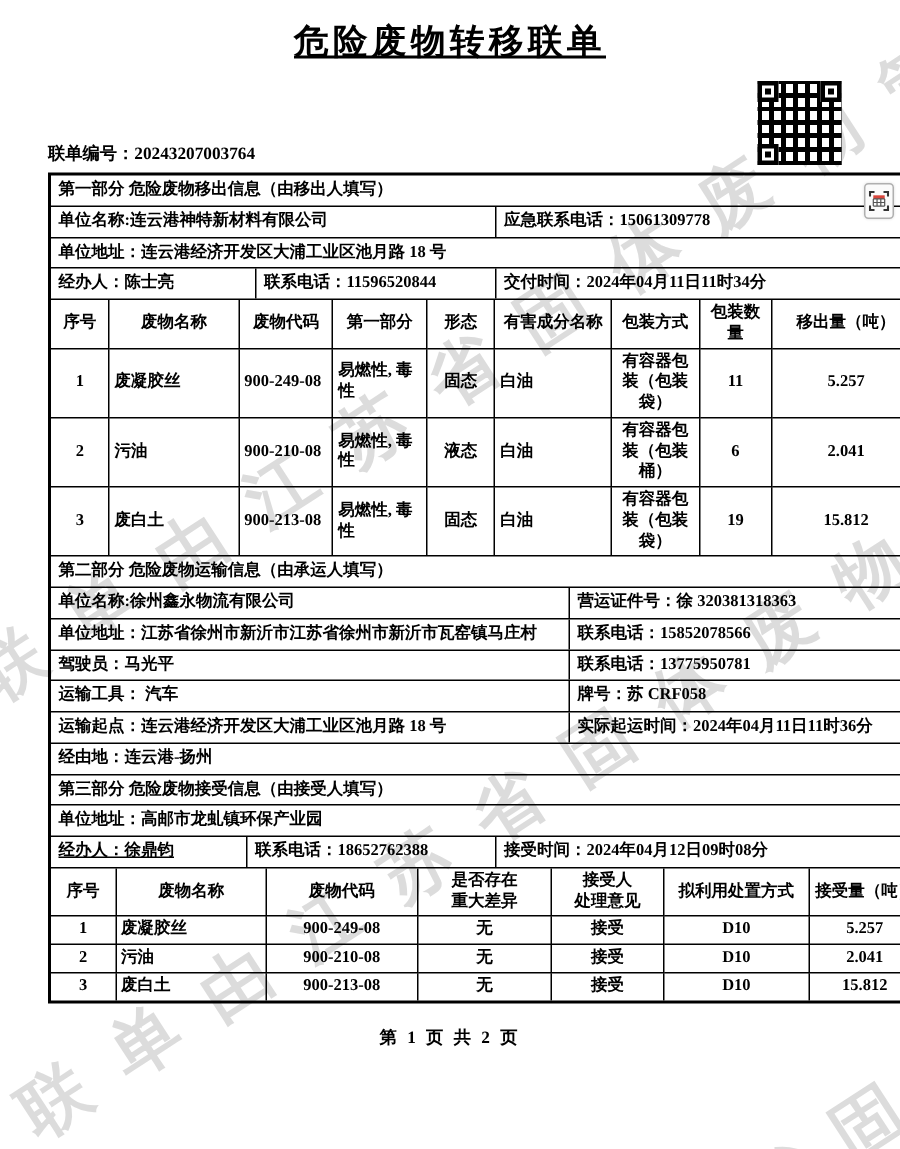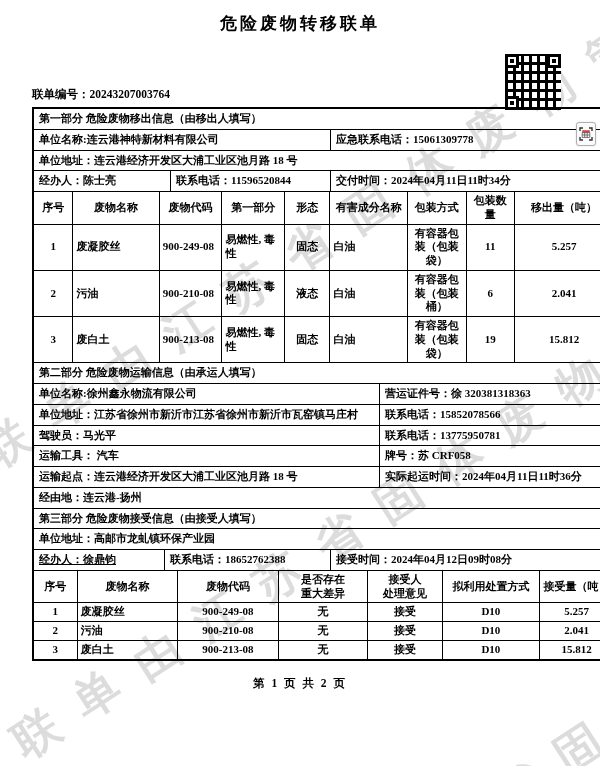--- a/index.html
+++ b/index.html
@@ -11,21 +11,21 @@
   
   .wm-layer{position:absolute;inset:0;pointer-events:none;z-index:0;}
   .wm{
     position:absolute;white-space:nowrap;
     font-size:46px;letter-spacing:26px;color:rgba(140,140,140,0.30);
     transform:rotate(-33deg);transform-origin:left top;
   }
   
   .title{
     position:relative;z-index:2;text-align:center;margin:0;padding-top:12px;
-    font-size:17px;letter-spacing:3px;font-weight:bold;
+    font-size:23px;letter-spacing:3px;font-weight:bold;text-decoration:underline;
   }
   .qr{position:absolute;z-index:2;left:505px;top:54px;width:56px;height:56px;
     background:
       repeating-linear-gradient(90deg,#000 0 3px,transparent 3px 8px),
       repeating-linear-gradient(0deg,#000 0 3px,#fff 3px 9px);
   }
   .finder{position:absolute;width:14px;height:14px;border:3px solid #000;background:#fff;box-sizing:border-box;}
   .finder::after{content:"";position:absolute;left:2px;top:2px;width:4px;height:4px;background:#000;}
   .f-tl{left:0;top:0}.f-tr{right:0;top:0}.f-bl{left:0;bottom:0}
   .scan-btn{

